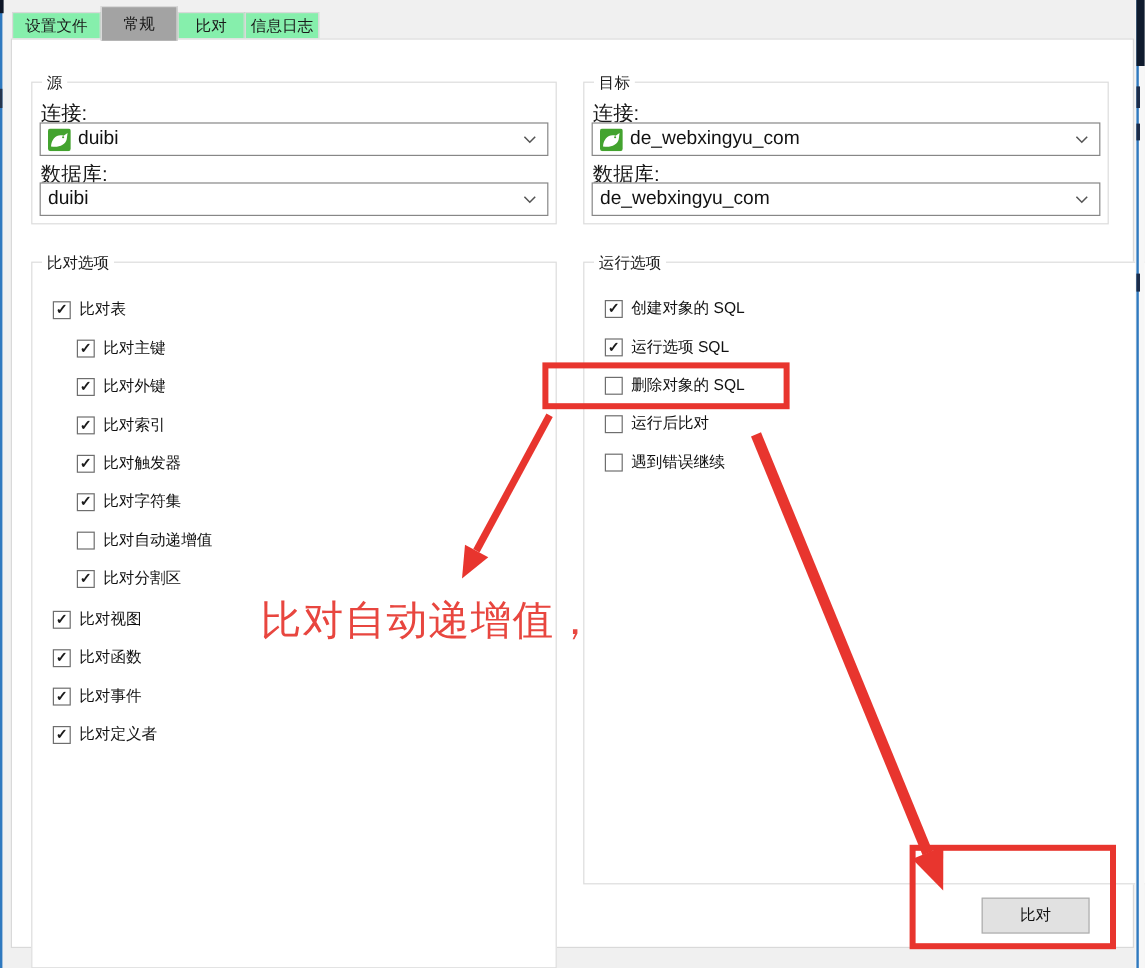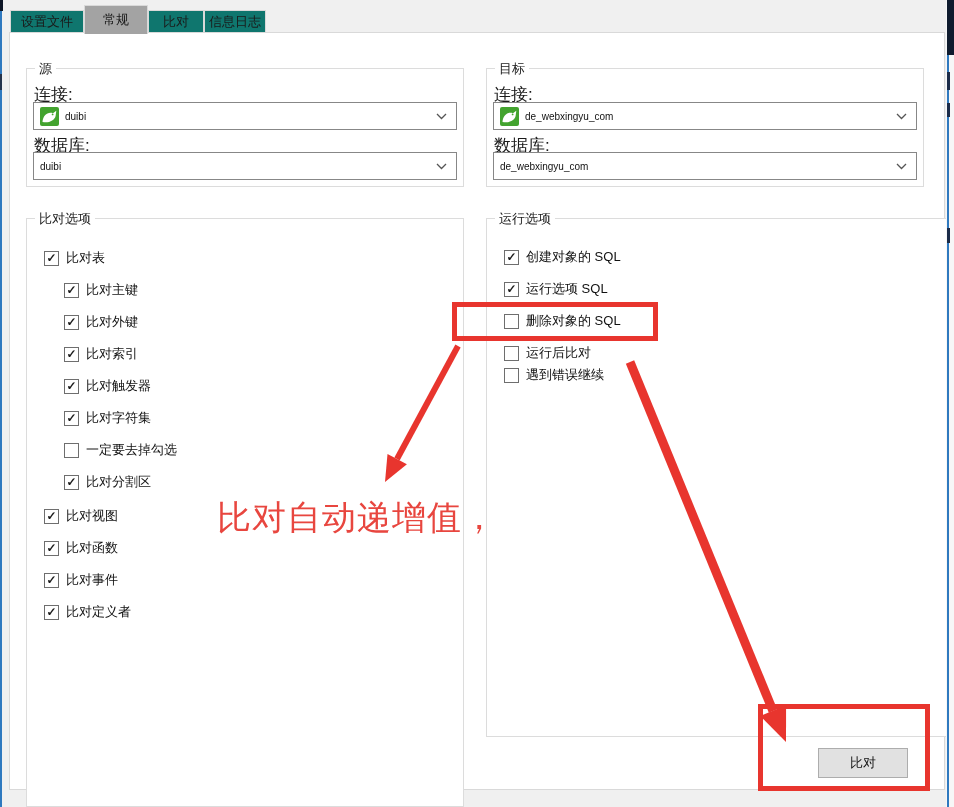--- a/index.html
+++ b/index.html
@@ -8,30 +8,30 @@
     background:#f0f0f0;
     font-family:"Liberation Sans",sans-serif;
     -webkit-font-smoothing:antialiased;
   }
   
   .panel{position:absolute;left:9px;top:32px;width:936px;height:758px;
     background:#fff;border:1px solid #d9d9d9;box-sizing:border-box;z-index:1;}
   
   .tab{position:absolute;display:flex;align-items:center;justify-content:center;
     font-size:13px;color:#1a1a1a;box-sizing:border-box;cursor:default;}
-  .tab.inactive{top:10px;height:23px;background:#0f766e;border:1px solid #d9d9d9;z-index:0;}
+  .tab.inactive{top:10px;height:23px;background:#86efac;border:1px solid #d9d9d9;z-index:0;}
   .tab.active{top:5px;height:29px;background:#a3a3a3;border:1px solid #d9d9d9;border-bottom:none;z-index:2;}
   
   .group{position:absolute;background:#fff;border:1px solid #dcdcdc;box-sizing:border-box;z-index:2;}
   .group-label{position:absolute;top:-8px;left:8px;background:#fff;padding:0 4px;
     font-size:13px;color:#1a1a1a;line-height:15px;}
   .field-label{position:absolute;font-size:17px;color:#1a1a1a;z-index:3;}
   
   .combo{position:absolute;background:#fff;border:1px solid #878787;box-sizing:border-box;
-    display:flex;align-items:center;padding:0 26px 0 6px;font-size:10px;color:#111;z-index:3;cursor:default;}
+    display:flex;align-items:center;padding:0 26px 0 6px;font-size:16px;color:#111;z-index:3;cursor:default;}
   .combo .chev{position:absolute;right:9px;top:50%;margin-top:-3px;line-height:0;}
   .dbicon{width:19px;height:19px;margin-right:6px;flex:0 0 auto;line-height:0;}
   
   .opt{position:absolute;display:flex;align-items:center;gap:7px;height:16px;
     font-size:13px;color:#111;z-index:3;cursor:default;white-space:nowrap;}
   .cb{width:13px;height:13px;border:1px solid #6e6e6e;background:#fff;box-sizing:content-box;
     display:flex;align-items:center;justify-content:center;
     font-size:12px;font-weight:bold;line-height:1;color:#1a1a1a;flex:0 0 auto;}
   
   .btn{position:absolute;left:818px;top:748px;width:90px;height:30px;
@@ -157,21 +157,21 @@
 <div class="opt" style="left:64px;top:378px;">
     <span class="cb">✓</span>
     <span>比对触发器</span>
   </div>
 <div class="opt" style="left:64px;top:410px;">
     <span class="cb">✓</span>
     <span>比对字符集</span>
   </div>
 <div class="opt" style="left:64px;top:442px;">
     <span class="cb"></span>
-    <span>一定要去掉勾选</span>
+    <span>比对自动递增值</span>
   </div>
 <div class="opt" style="left:64px;top:474px;">
     <span class="cb">✓</span>
     <span>比对分割区</span>
   </div>
 <div class="opt" style="left:44px;top:508px;">
     <span class="cb">✓</span>
     <span>比对视图</span>
   </div>
 <div class="opt" style="left:44px;top:540px;">
@@ -199,21 +199,21 @@
     <span>运行选项 SQL</span>
   </div>
 <div class="opt" style="left:504px;top:313px;">
     <span class="cb"></span>
     <span>删除对象的 SQL</span>
   </div>
 <div class="opt" style="left:504px;top:345px;">
     <span class="cb"></span>
     <span>运行后比对</span>
   </div>
-<div class="opt" style="left:504px;top:367px;">
+<div class="opt" style="left:504px;top:377px;">
     <span class="cb"></span>
     <span>遇到错误继续</span>
   </div>
 
 <div class="btn">
     <span>比对</span>
   </div>
 
 <div class="rbox rbox1"></div>
 <div class="rbox rbox2"></div>

